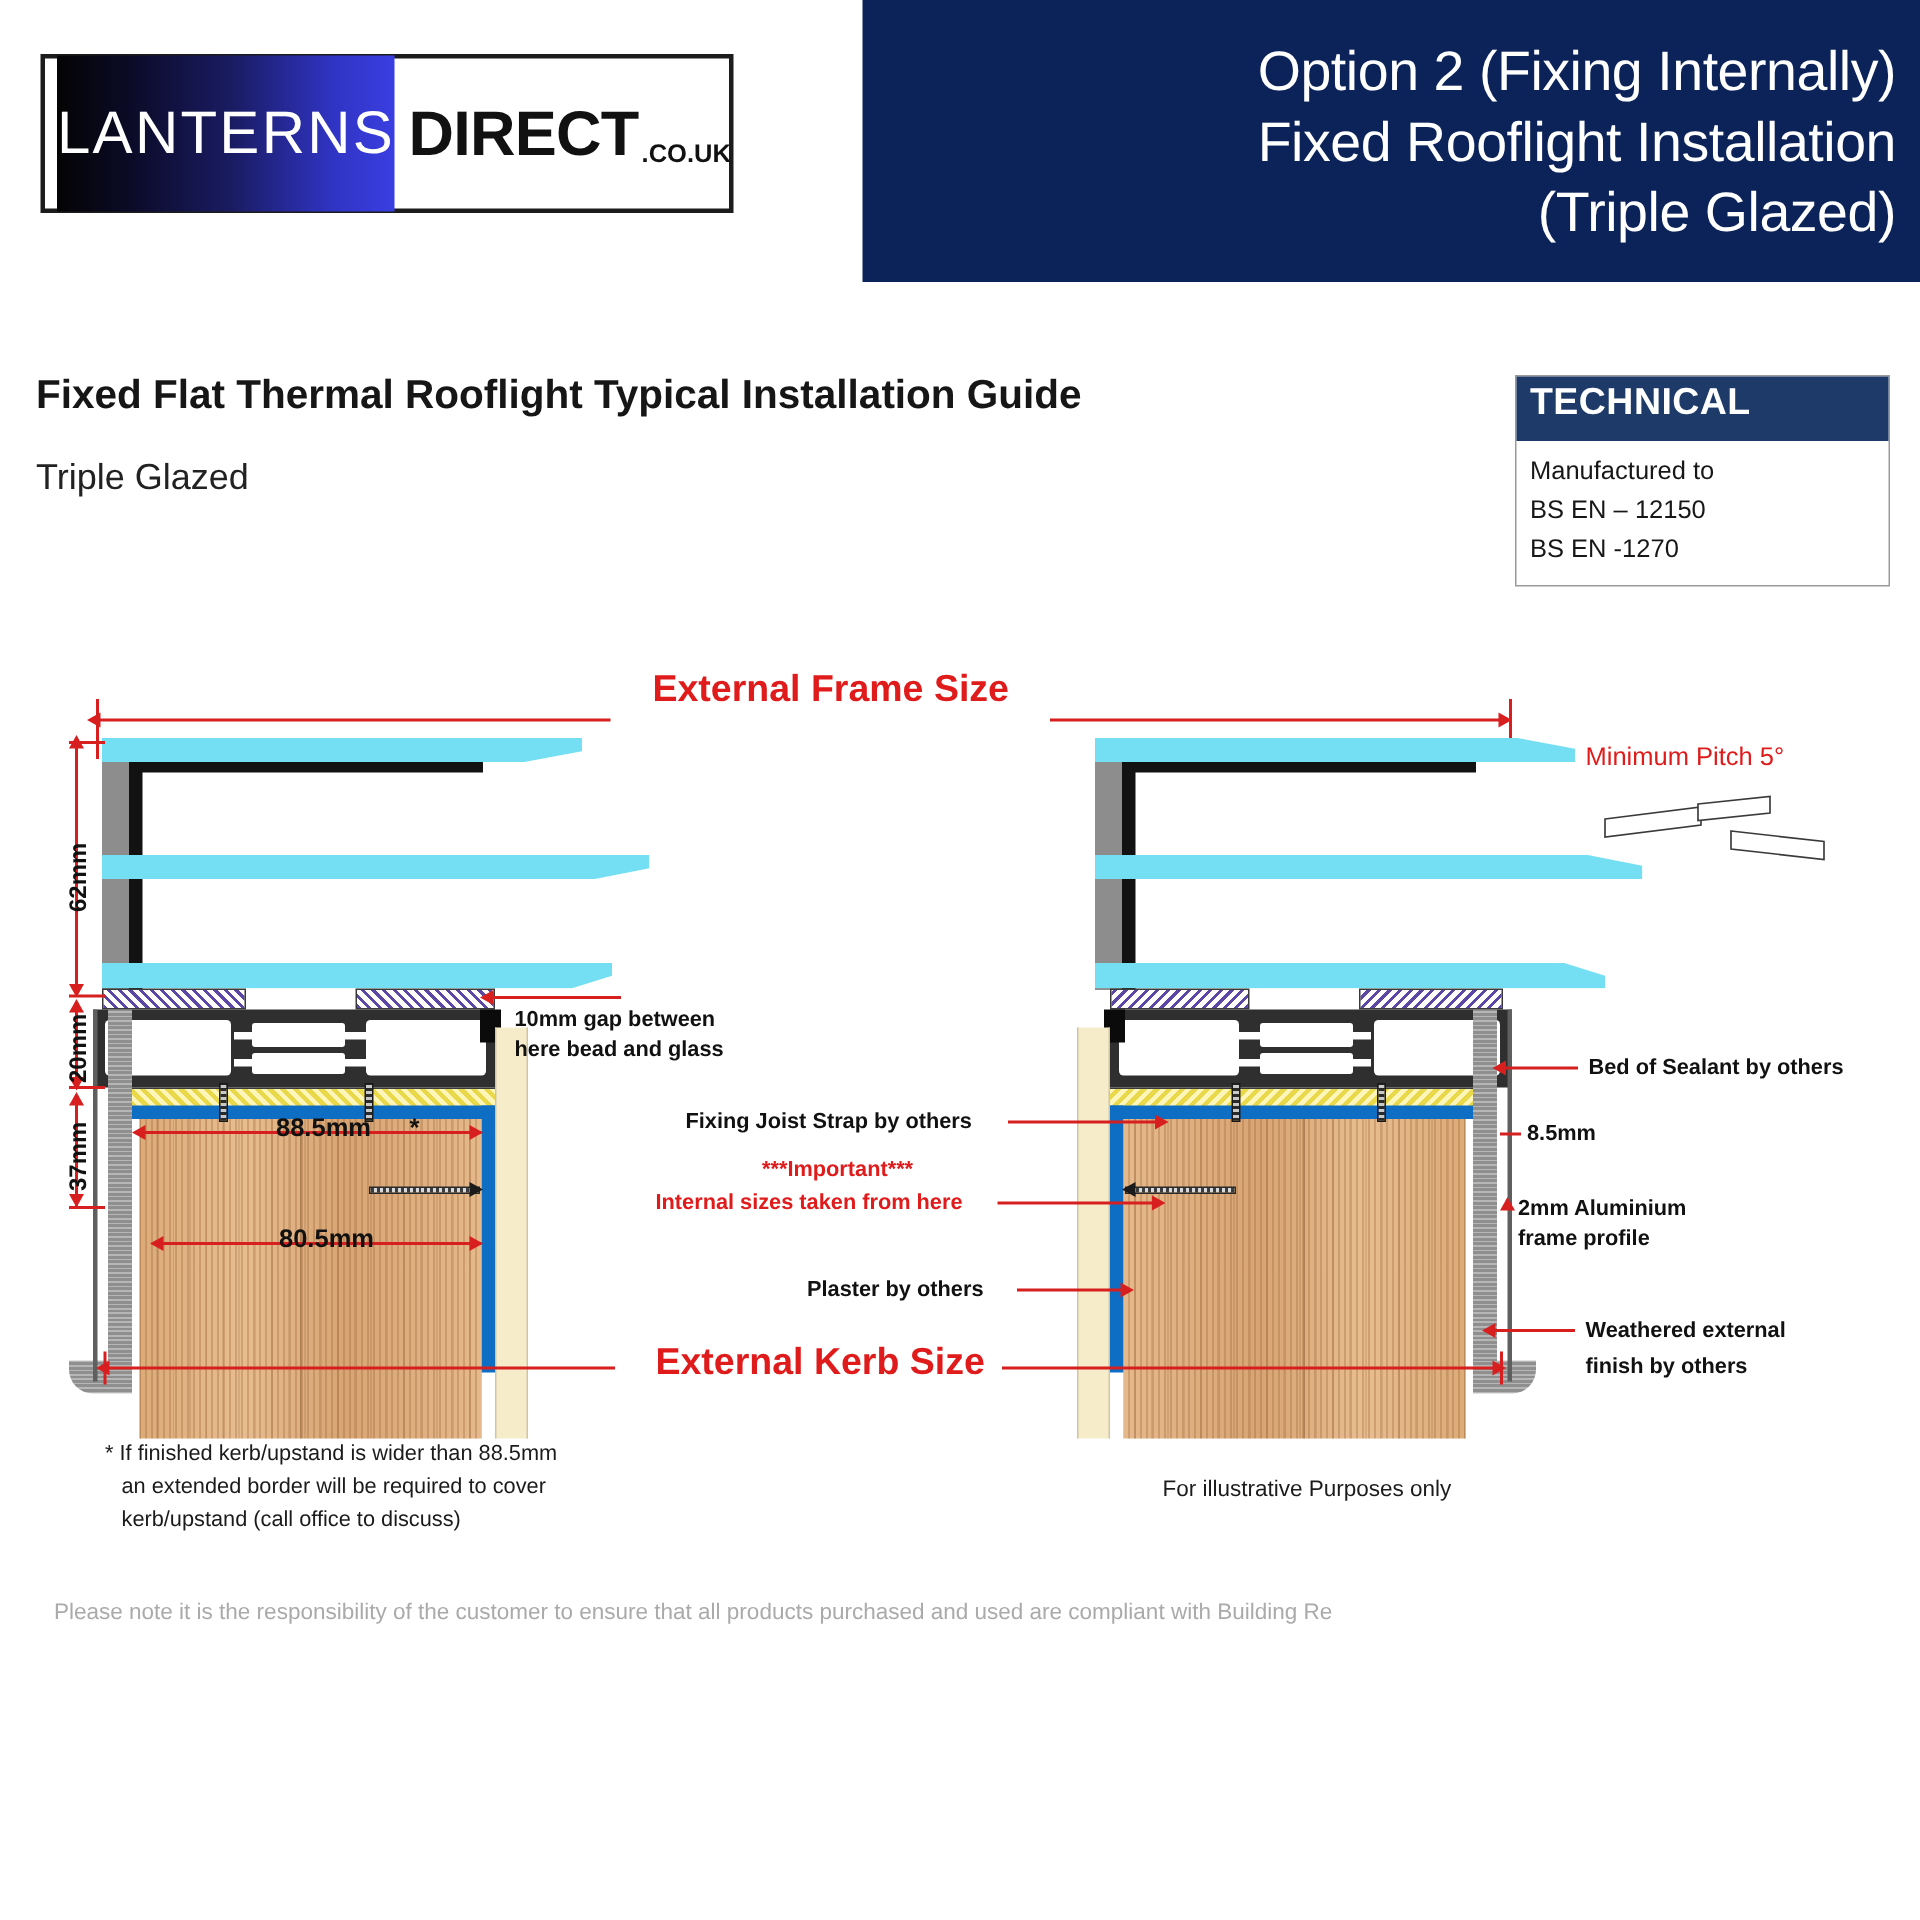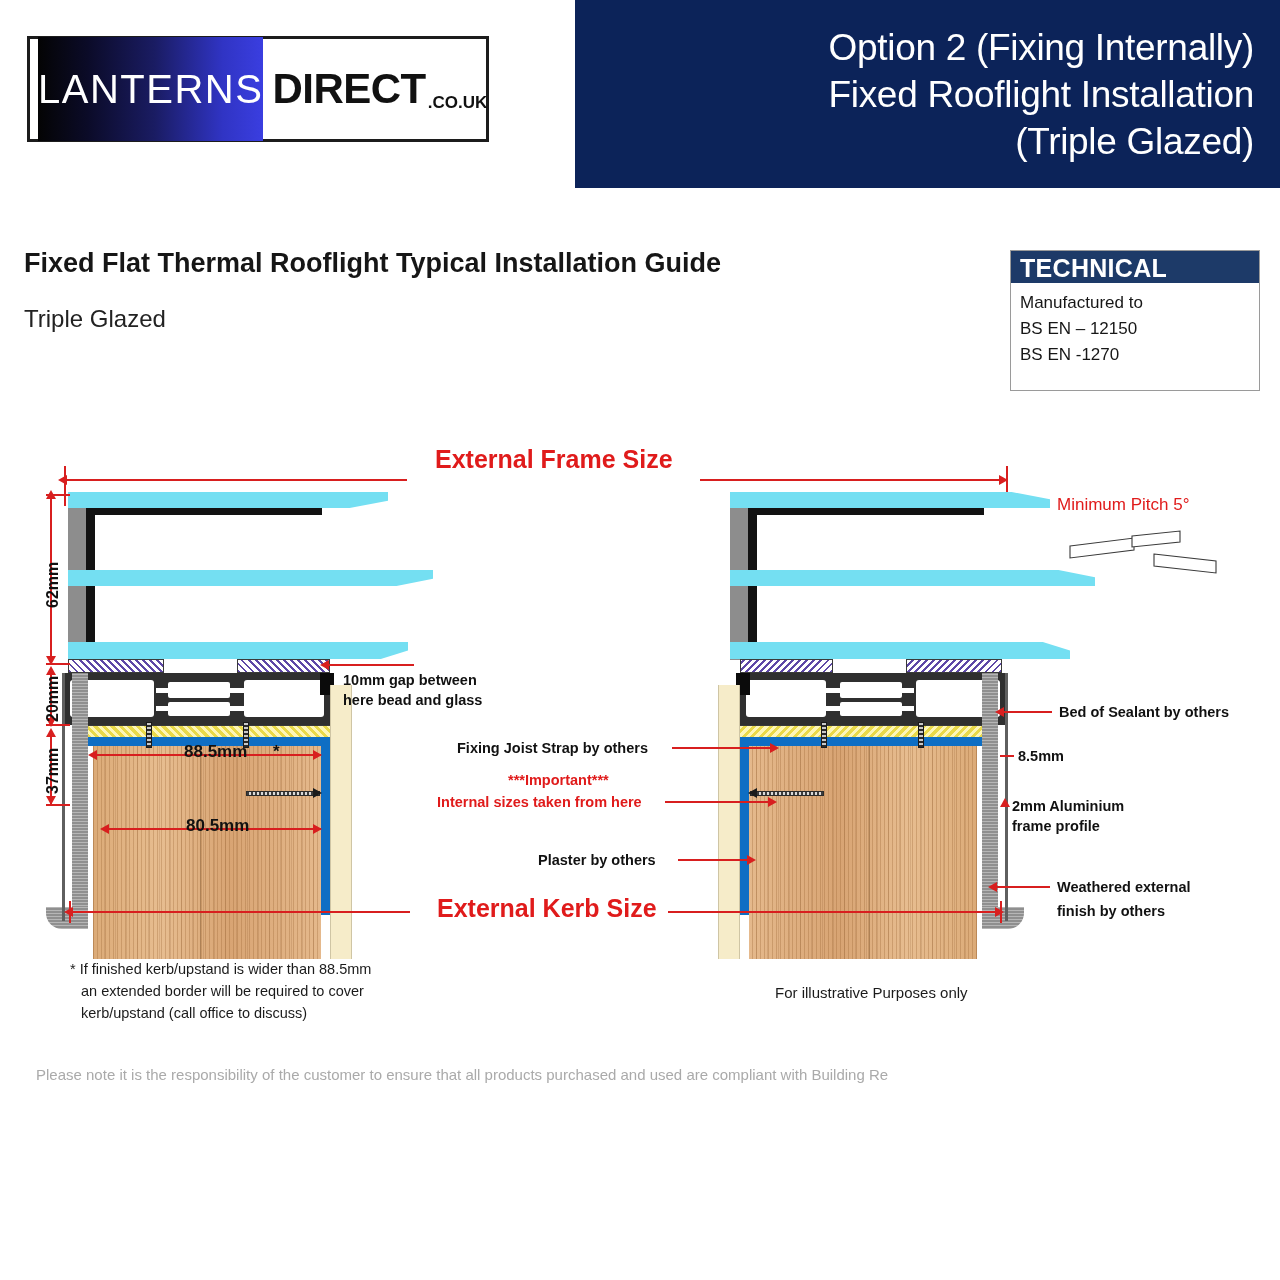--- a/index.html
+++ b/index.html
@@ -12,21 +12,21 @@
     overflow:hidden;
     color:#1a1a1a;
   }
   .abs{position:absolute;}
 
   
   #header-banner{
     left:575px;top:0;width:705px;height:188px;
     background:#0c2359;
     display:flex;flex-direction:column;justify-content:center;align-items:flex-end;
-    padding-right:26px;box-sizing:border-box;
+    padding-right:16px;box-sizing:border-box;
   }
   #header-banner .hline{
     color:#ffffff;
     font-size:37px;
     line-height:47px;
     font-weight:400;
     letter-spacing:-0.3px;
     white-space:nowrap;
     font-family:"Liberation Sans", sans-serif;
   }
@@ -64,21 +64,21 @@
     left:24px;top:305px;font-size:24px;font-weight:400;color:#222222;white-space:nowrap;
   }
 
   
   #technical-box{
     left:1010px;top:250px;width:250px;height:141px;
     border:1px solid #9a9a9a;box-sizing:border-box;background:#fff;
   }
   #technical-header{
     background:#1d3a68;color:#fff;font-size:25px;font-weight:bold;
-    padding:3px 9px 0 9px;letter-spacing:0.3px;
+    padding:3px 9px 11px 9px;letter-spacing:0.3px;
   }
   #technical-body{padding:7px 9px 0 9px;}
   #technical-body div{font-size:17px;line-height:26px;color:#171717;}
 
   
   #diagram{left:0;top:430px;width:1280px;height:580px;}
   .redline-h{height:2px;background:#d81f1f;}
   .redline-v{width:2px;background:#d81f1f;}
 
   .arrowL,.arrowR,.arrowU,.arrowD{width:0;height:0;position:absolute;}

